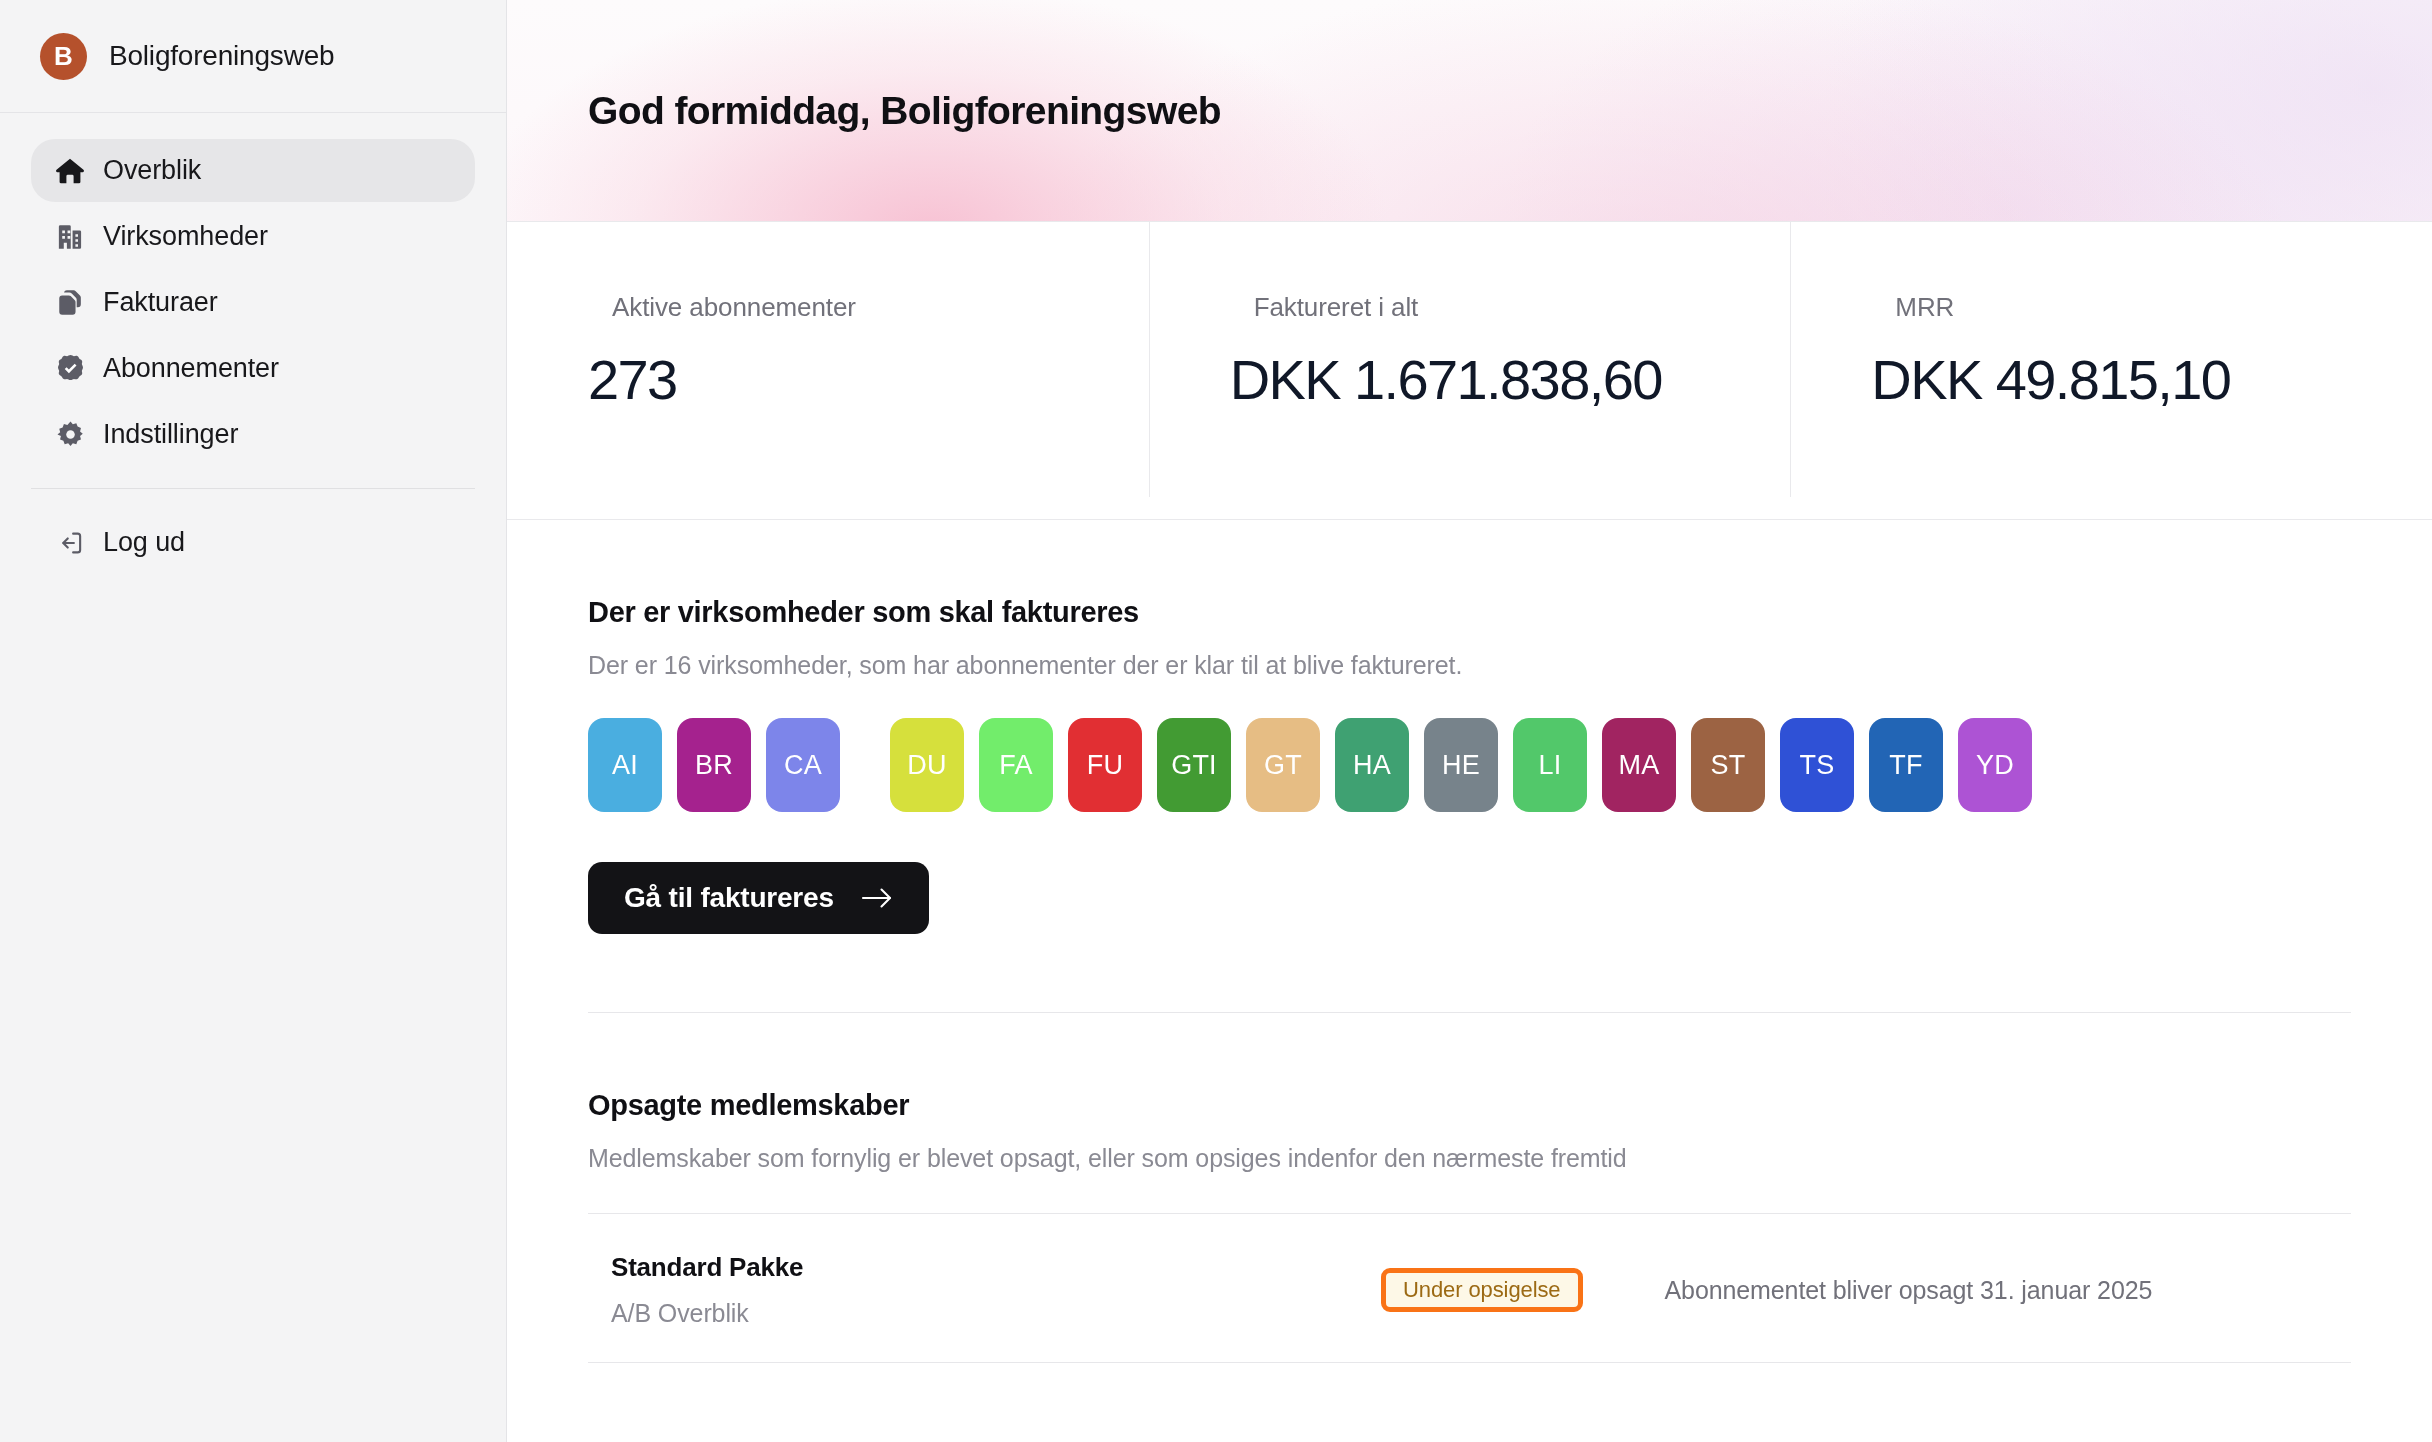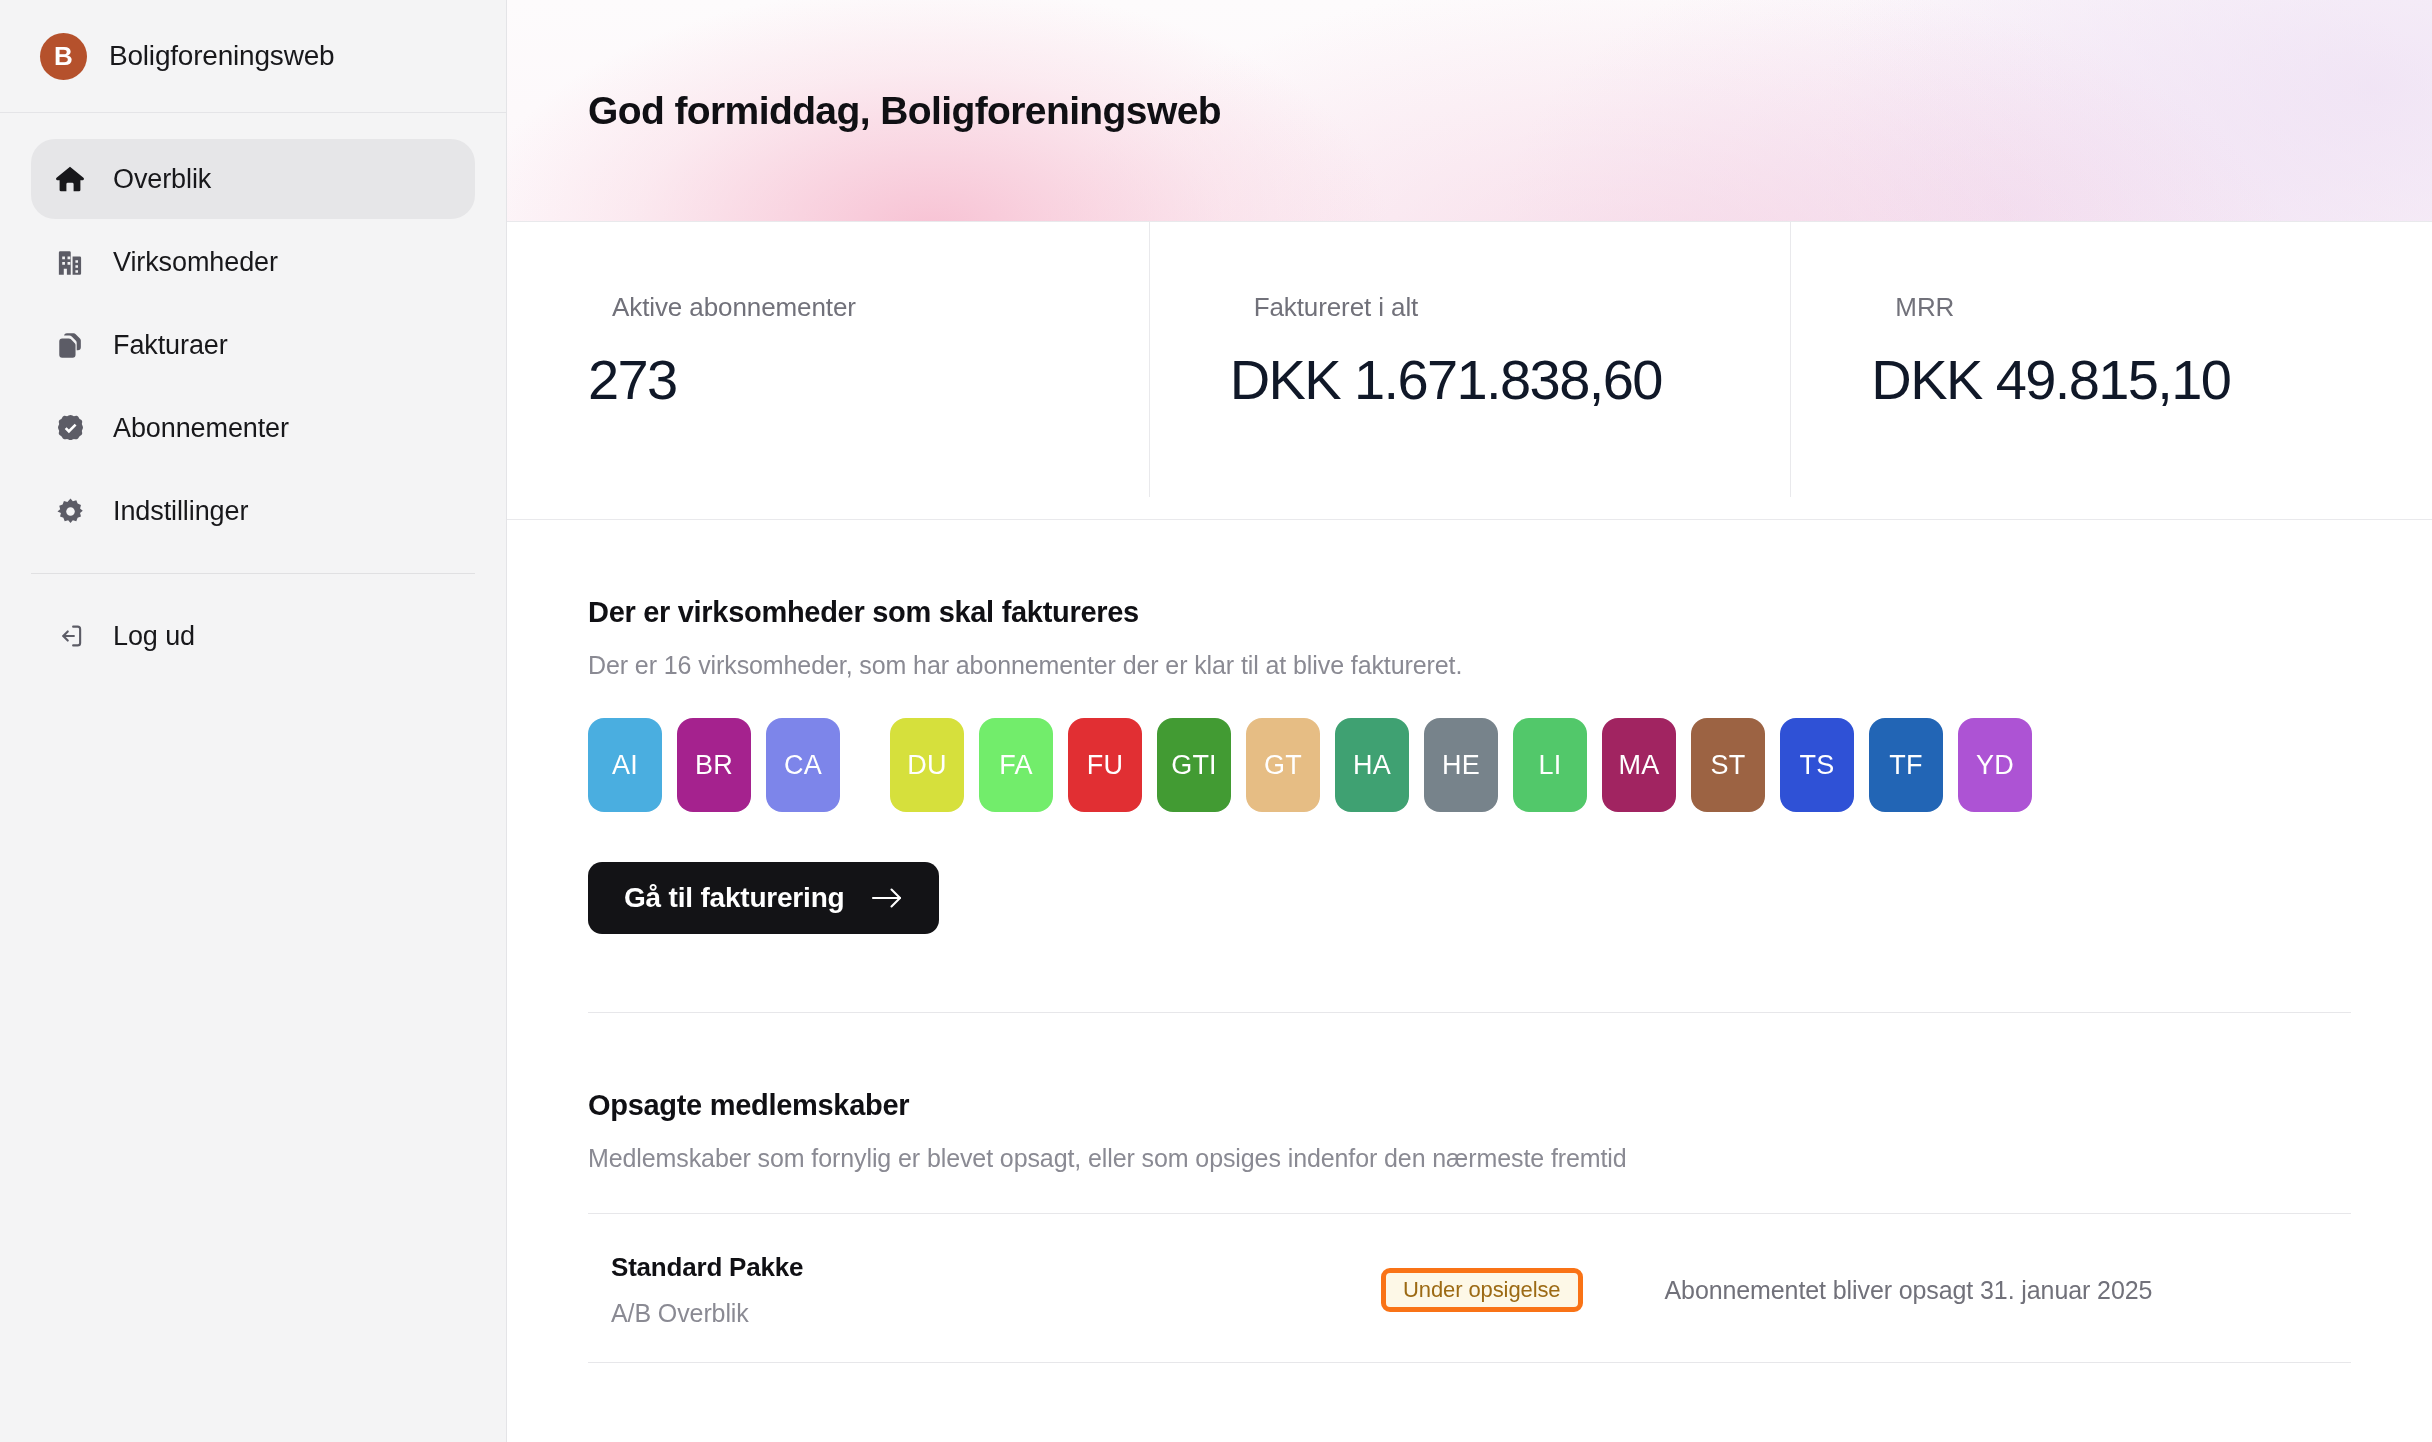--- a/index.html
+++ b/index.html
@@ -66,22 +66,22 @@
   .nav {
     padding: 26px 31px 0 31px;
     display: flex;
     flex-direction: column;
     gap: 3px;
   }
 
   .nav-item {
     display: flex;
     align-items: center;
-    gap: 26px;
-    height: 80px;
+    gap: 16px;
+    height: 63px;
     padding: 0 22px;
     border-radius: 24px;
     cursor: pointer;
     color: #18181b;
   }
   .nav-item.active { background: #e6e6e8; }
 
   .nav-icon {
     width: 34px;
     height: 34px;
@@ -417,21 +417,21 @@
             <div class="avatar" style="background: rgb(119, 131, 139);">HE</div>
             <div class="avatar" style="background: rgb(82, 200, 106);">LI</div>
             <div class="avatar" style="background: rgb(161, 36, 97);">MA</div>
             <div class="avatar" style="background: rgb(156, 99, 67);">ST</div>
             <div class="avatar" style="background: rgb(47, 81, 214);">TS</div>
             <div class="avatar" style="background: rgb(34, 101, 181);">TF</div>
             <div class="avatar" style="background: rgb(173, 83, 212);">YD</div>
           </div>
 
         <button class="cta">
-          <span>Gå til fakturering</span>
+          <span>Gå til faktureres</span>
           <span class="cta-arrow">
             <svg width="32" height="22" viewBox="0 0 32 22" fill="none" stroke="#ffffff" stroke-width="2.1" stroke-linecap="round" stroke-linejoin="round">
               <path d="M2 11h27"></path>
               <path d="M20.5 2.5 29 11l-8.5 8.5"></path>
             </svg>
           </span>
         </button>
 
         <div class="divider"></div>
       </section>

